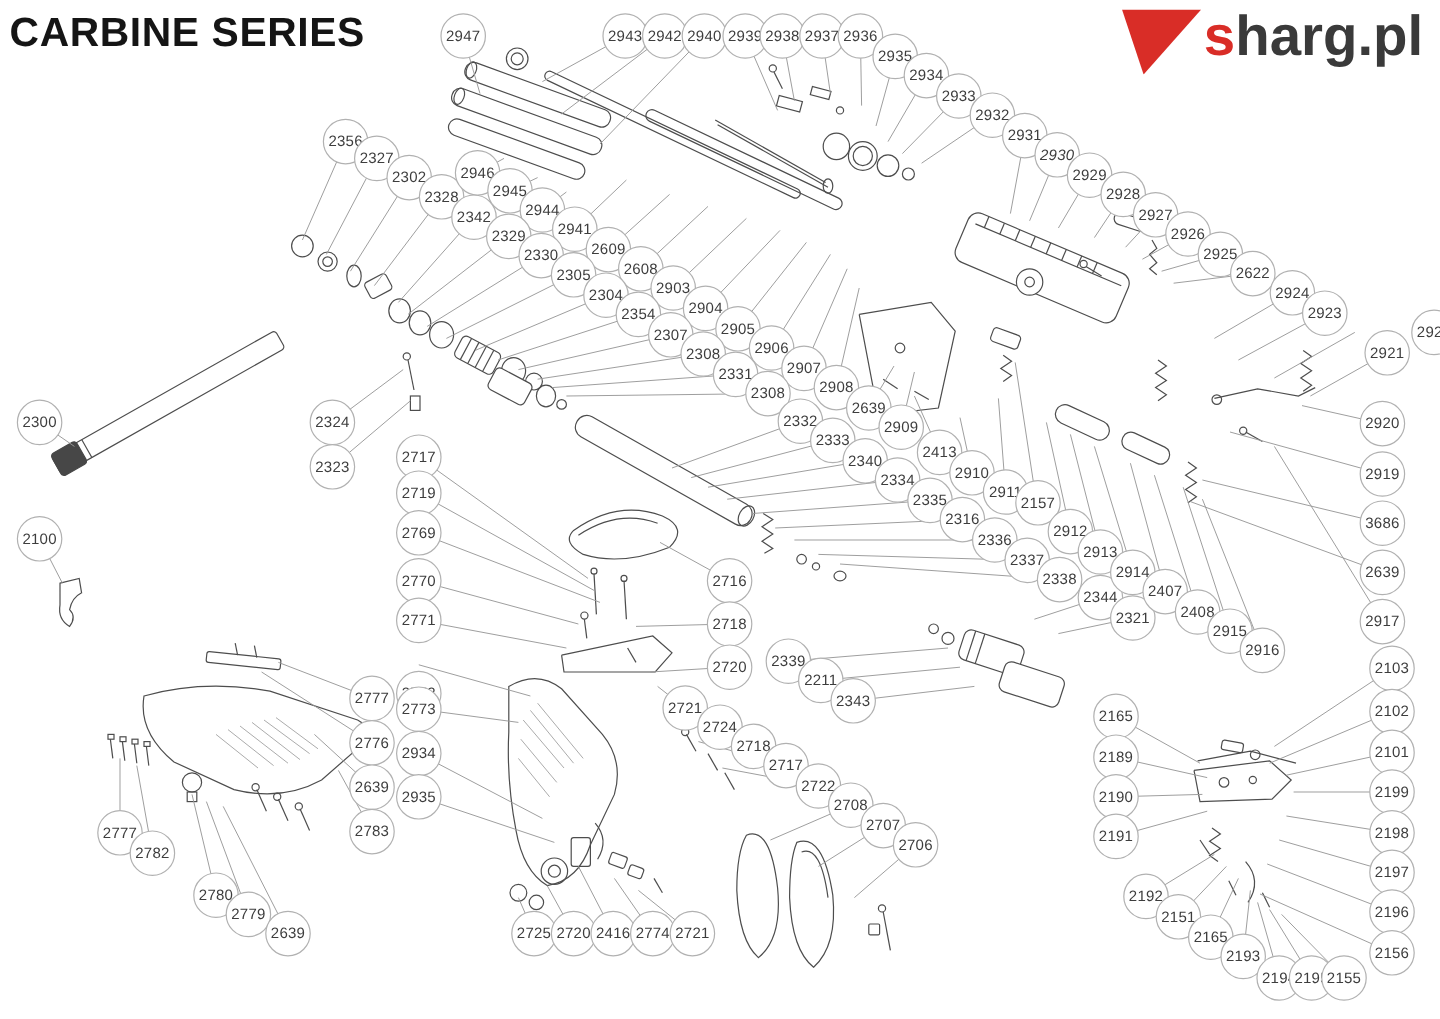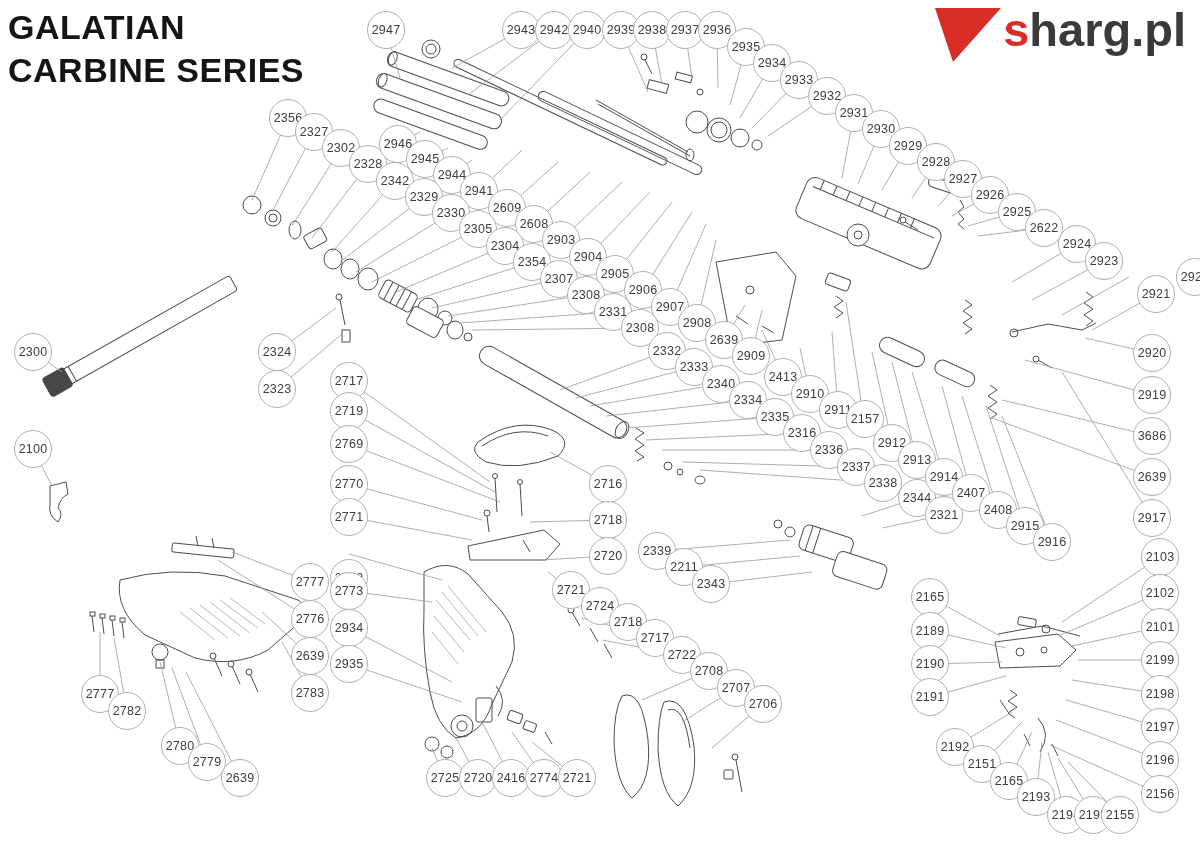--- a/index.html
+++ b/index.html
@@ -401,21 +401,21 @@
       <div class="callout" style="left: 568px; top: 11px;">2940</div>
       <div class="callout" style="left: 602px; top: 11px;">2939</div>
       <div class="callout" style="left: 633px; top: 11px;">2938</div>
       <div class="callout" style="left: 666px; top: 11px;">2937</div>
       <div class="callout" style="left: 698px; top: 11px;">2936</div>
       <div class="callout" style="left: 727px; top: 28px;">2935</div>
       <div class="callout" style="left: 753px; top: 44px;">2934</div>
       <div class="callout" style="left: 780px; top: 61px;">2933</div>
       <div class="callout" style="left: 808px; top: 77px;">2932</div>
       <div class="callout" style="left: 835px; top: 94px;">2931</div>
-      <div class="callout" style="left: 862px; top: 110px;">2930</div>
+      <div class="callout" style="left: 862px; top: 110px; font-style: italic;">2930</div>
       <div class="callout" style="left: 889px; top: 127px;">2929</div>
       <div class="callout" style="left: 917px; top: 143px;">2928</div>
       <div class="callout" style="left: 944px; top: 160px;">2927</div>
       <div class="callout" style="left: 971px; top: 176px;">2926</div>
       <div class="callout" style="left: 998px; top: 193px;">2925</div>
       <div class="callout" style="left: 1025px; top: 209px;">2622</div>
       <div class="callout" style="left: 1058px; top: 225px;">2924</div>
       <div class="callout" style="left: 1085px; top: 242px;">2923</div>
       <div class="callout" style="left: 1136px; top: 258px; margin-left: 40px;">2922</div>
       <div class="callout" style="left: 1137px; top: 275px;">2921</div>
@@ -530,21 +530,20 @@
       <div class="callout" style="left: 936px; top: 728px;">2192</div>
       <div class="callout" style="left: 963px; top: 745px;">2151</div>
       <div class="callout" style="left: 990px; top: 762px;">2165</div>
       <div class="callout" style="left: 1017px; top: 778px;">2193</div>
       <div class="callout" style="left: 1047px; top: 796px;">2194</div>
       <div class="callout" style="left: 1074px; top: 796px;">2195</div>
       <div class="callout" style="left: 1101px; top: 796px;">2155</div>
     </div>
 
   <div class="title">
-    <div>GALATIAN</div>
     <div>CARBINE SERIES</div>
   </div>
 
   <div class="logo">
     <svg width="66" height="54" viewBox="0 0 66 54">
       <polygon id="logo-tri" points="0,0 66,0 18,54" fill="#d92d27"></polygon>
     </svg>
     <div class="logo-text"><span class="accent" id="logo-accent" style="color: rgb(217, 45, 39);">s</span><span id="logo-rest" style="color: rgb(58, 58, 58); text-align: right;">harg.pl</span></div>
   </div>
 

